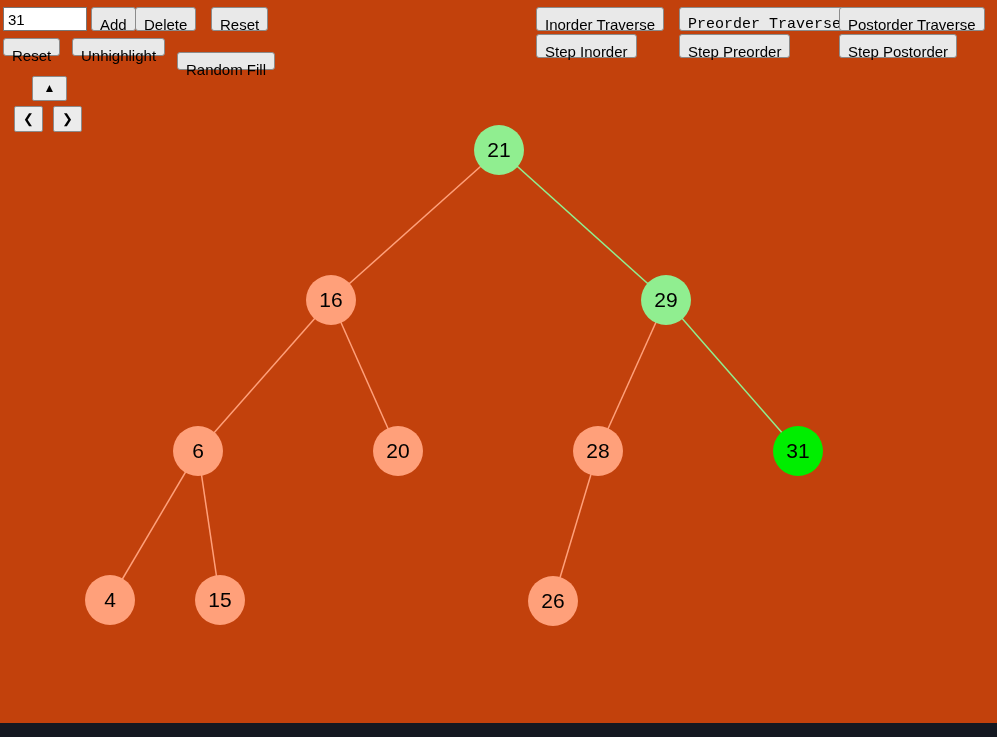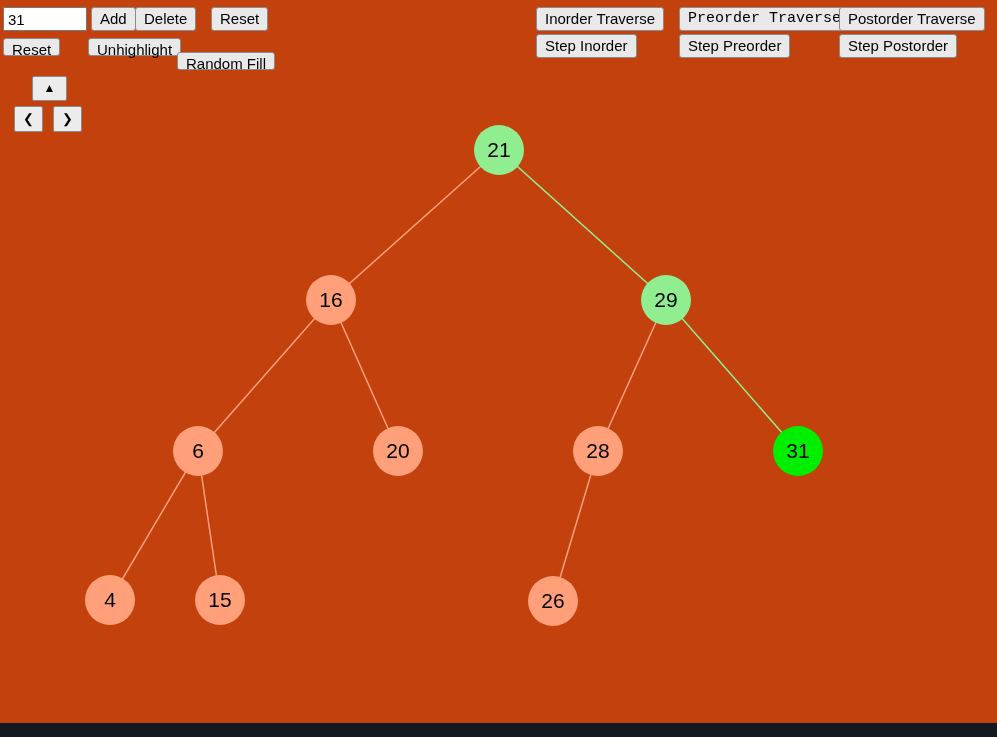--- a/index.html
+++ b/index.html
@@ -18,42 +18,42 @@
   .btn {
     position: absolute;
     box-sizing: border-box;
     background: #e9e9e9;
     border: 1px solid #8b8b8b;
     border-radius: 3px;
     color: #000;
     font-family: "Liberation Sans", sans-serif;
     font-size: 15px;
     line-height: 1.2;
-    padding: 2px 8px;
+    padding: 8px 8px;
     height: 24px;
     cursor: pointer;
     white-space: nowrap;
   }
   .btn.row2 { height: 18px; }
   #value-input {
     position: absolute; left: 3px; top: 7px;
     box-sizing: border-box;
     width: 84px; height: 24px;
     border: 1px solid #777;
     background: #fff; color: #000;
     font-family: "Liberation Sans", sans-serif;
     font-size: 15px;
     padding: 1px 4px;
   }
   
   #btn-add        { left: 91px;  top: 7px; }
   #btn-delete     { left: 135px; top: 7px; text-align: center; }
   #btn-search     { left: 211px; top: 7px; }
   #btn-reset      { left: 3px;   top: 38px; }
-  #btn-unhighlight{ left: 72px;  top: 38px; margin-left: 16px; }
+  #btn-unhighlight{ left: 72px;  top: 38px; }
   #btn-randomfill { left: 177px; top: 52px; }
   
   #btn-inorder     { left: 536px; top: 7px; }
   #btn-preorder    { left: 679px; top: 7px; font-family: Liberation Mono, monospace; }
   #btn-postorder   { left: 839px; top: 7px; }
   #btn-step-in     { left: 536px; top: 34px; }
   #btn-step-pre    { left: 679px; top: 34px; }
   #btn-step-post   { left: 839px; top: 34px; }
   
   .pan {

